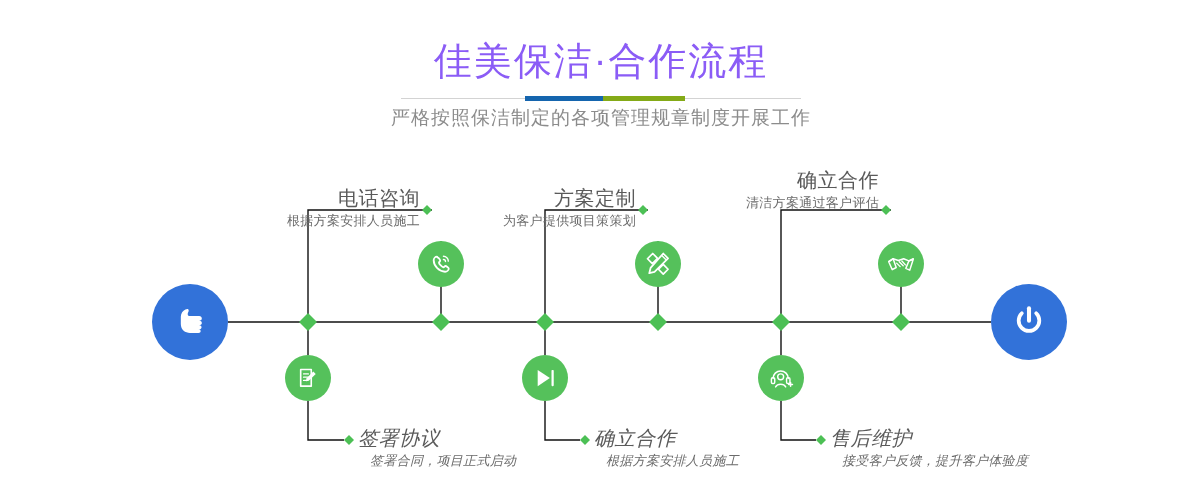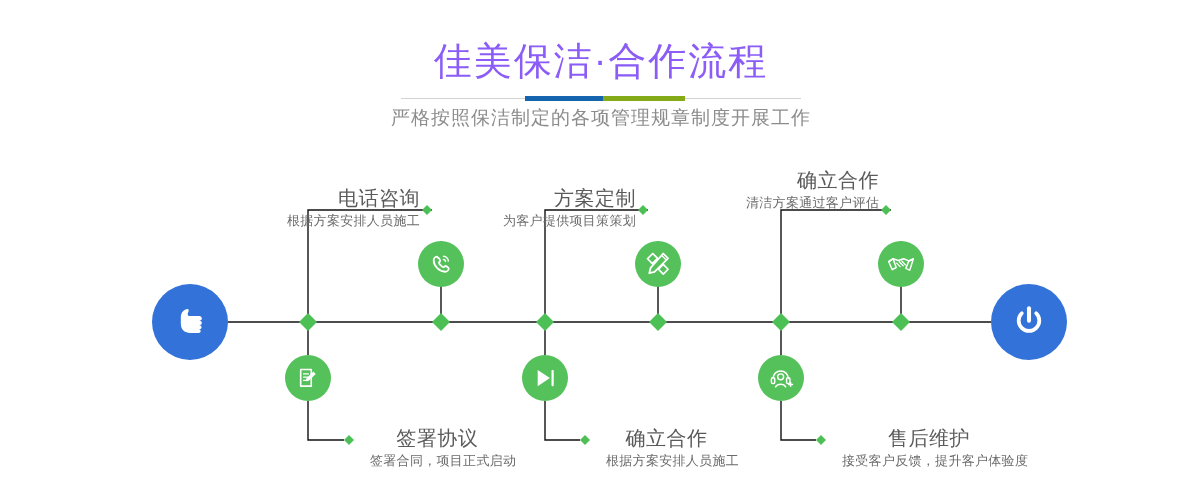--- a/index.html
+++ b/index.html
@@ -109,21 +109,21 @@
   }
   .label .lb-sub{
     display:block;
     font-size:13px;
     line-height:20px;
     color:#6b6b6b;
     letter-spacing:.3px;
     margin-top:2px;
   }
   .label.up{ text-align:right; }
-  .label.down{ text-align:center; }
+  .label.down{ text-align:left;font-style:italic; }
   .label.down .lb-sub{ padding-left:12px; }
 </style>
 </head>
 <body>
 
 <div id="page">
 
   <div class="header">
     <div class="title">佳美保洁·合作流程</div>
 

